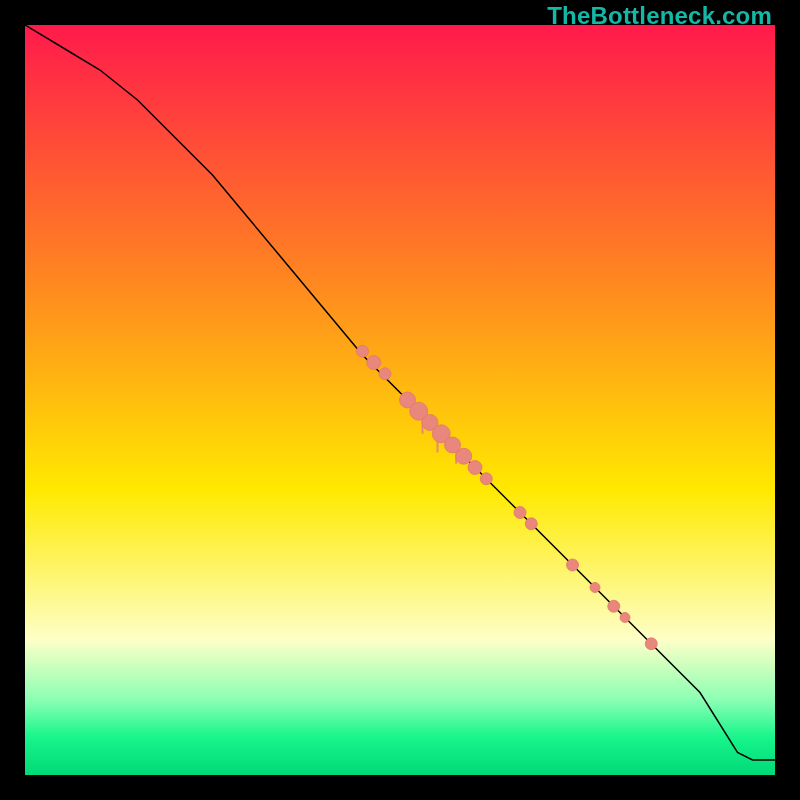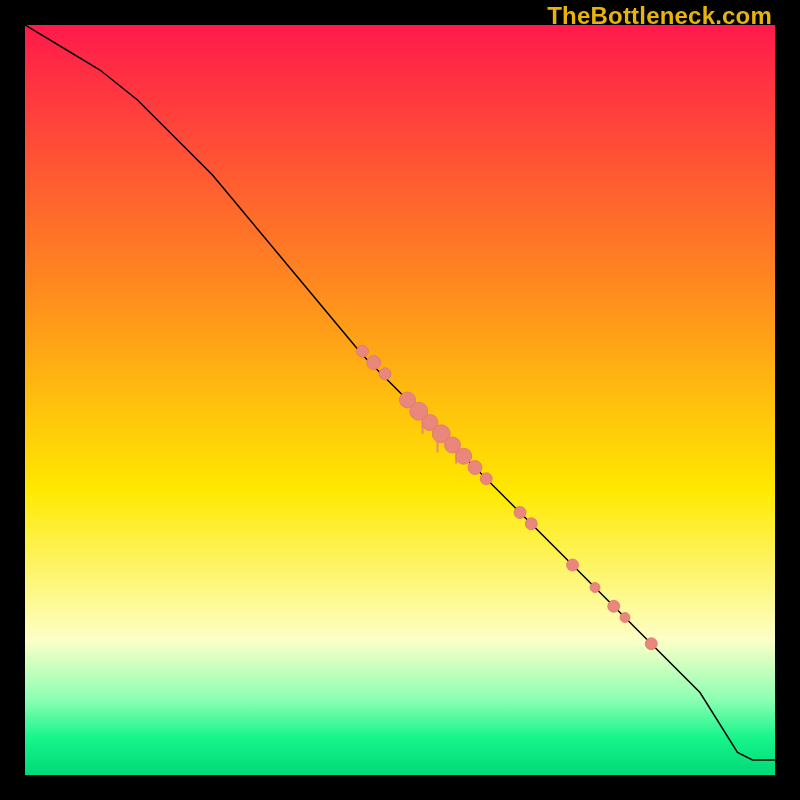--- a/index.html
+++ b/index.html
@@ -18,21 +18,21 @@
     height: 750px;
   }
   .plot-bg {
     position: absolute;
     left: 0; top: 0; right: 0; bottom: 0;
   }
   .watermark {
     position: absolute;
     top: 2px;
     right: 28px;
-    color: #eab308;
+    color: #14b8a6;
     font-family: Arial, Helvetica, sans-serif;
     font-size: 24px;
     font-weight: bold;
     letter-spacing: 0.2px;
   }
   svg.overlay {
     position: absolute;
     left: 25px;
     top: 25px;
     width: 750px;

